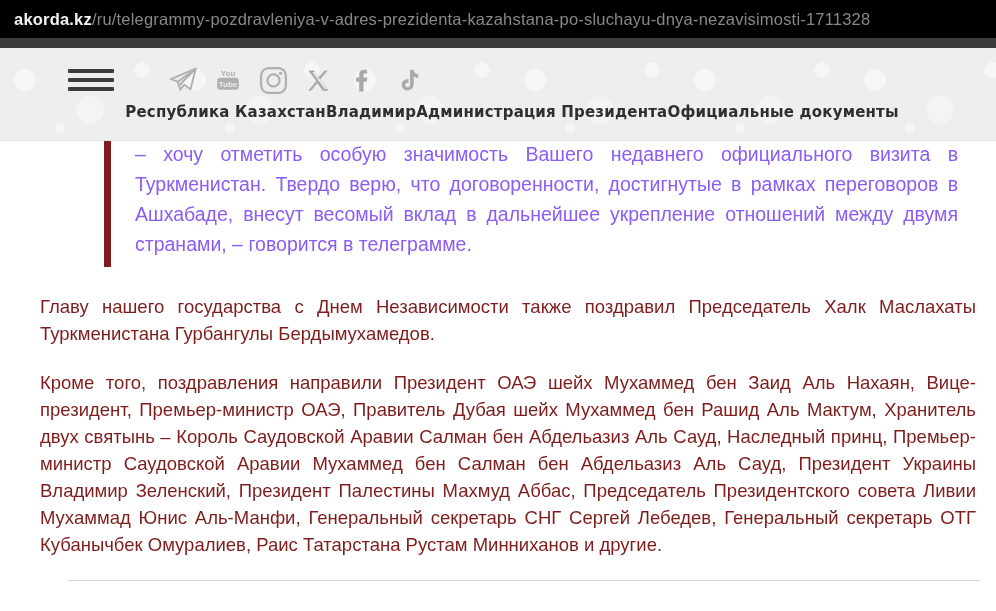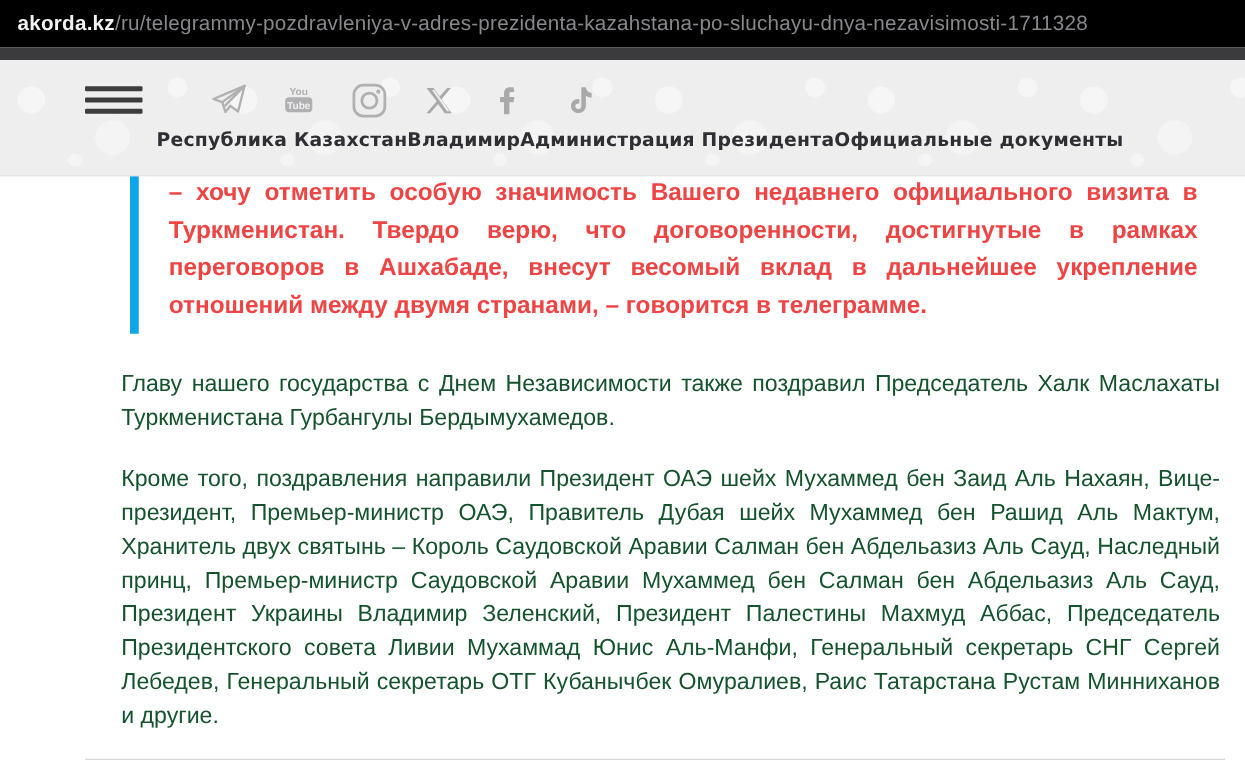--- a/index.html
+++ b/index.html
@@ -26,47 +26,46 @@
       radial-gradient(circle 13px at 142px 22px, #f6f6f6 60%, transparent 61%),
       radial-gradient(circle 9px  at 60px 80px, #f5f5f5 60%, transparent 61%);
     background-size:170px 93px;
     border-bottom:1px solid #e4e4e4;
     padding:0 20px 0 68px;
   }
   .icons-row { display:flex; align-items:center; height:52px; padding-top:12px; }
   .burger { width:46px; height:22px; display:flex; flex-direction:column;
             justify-content:space-between; cursor:pointer; margin-right:52px; }
   .burger span { display:block; height:4px; background:#3c3c3c; border-radius:1px; }
-  .social { display:flex; align-items:center; gap:22px; }
+  .social { display:flex; align-items:center; gap:11px; }
   .social .sico { width:34px; height:34px; display:flex; align-items:center;
                   justify-content:center; cursor:pointer; }
   .sico svg { display:block; }
 
   .nav-row { display:flex; justify-content:center; align-items:center;
              width:888px; margin-top:3px; }
   .nav-item {
     font-family:"DejaVu Sans", sans-serif;
     font-size:15px; font-weight:600; color:#2e2e33; letter-spacing:.2px;
     cursor:pointer; white-space:nowrap;
   }
 
   
   article { position:relative; z-index:1; margin-top:-5px; }
 
   blockquote {
     margin:0 38px 0 104px;
-    border-left:7px solid #0ea5e9;
+    border-left:7px solid #7f1d1d;
     padding:3px 0 8px 24px;
-    font-size:19.5px; line-height:30px; color:#ef4444;
+    font-size:19.5px; line-height:30px; color:#8b5cf6;
     text-align:justify;
-    font-weight:bold;
   }
   .para {
-    margin:22px 20px 0 97px;
-    font-size:18.5px; line-height:27px; color:#14532d;
+    margin:22px 20px 0 40px;
+    font-size:18.5px; line-height:27px; color:#7f1d1d;
     text-align:justify;
   }
   .para.first { margin-top:26px; }
   .divider { border:none; border-top:1px solid #d6d6d6;
              margin:22px 16px 0 68px; }
 </style>
 </head>
 <body>
 
 <div class="urlbar">

